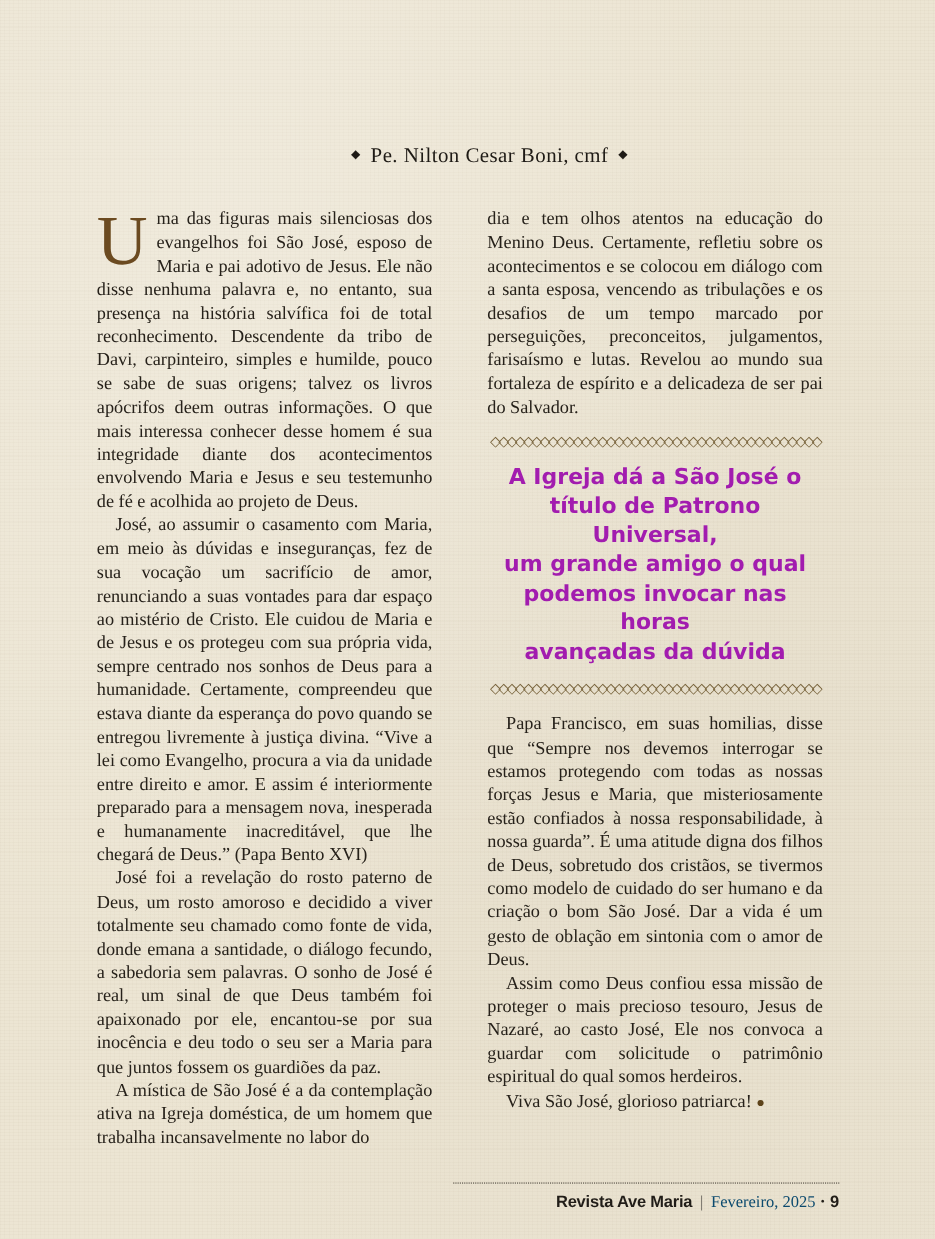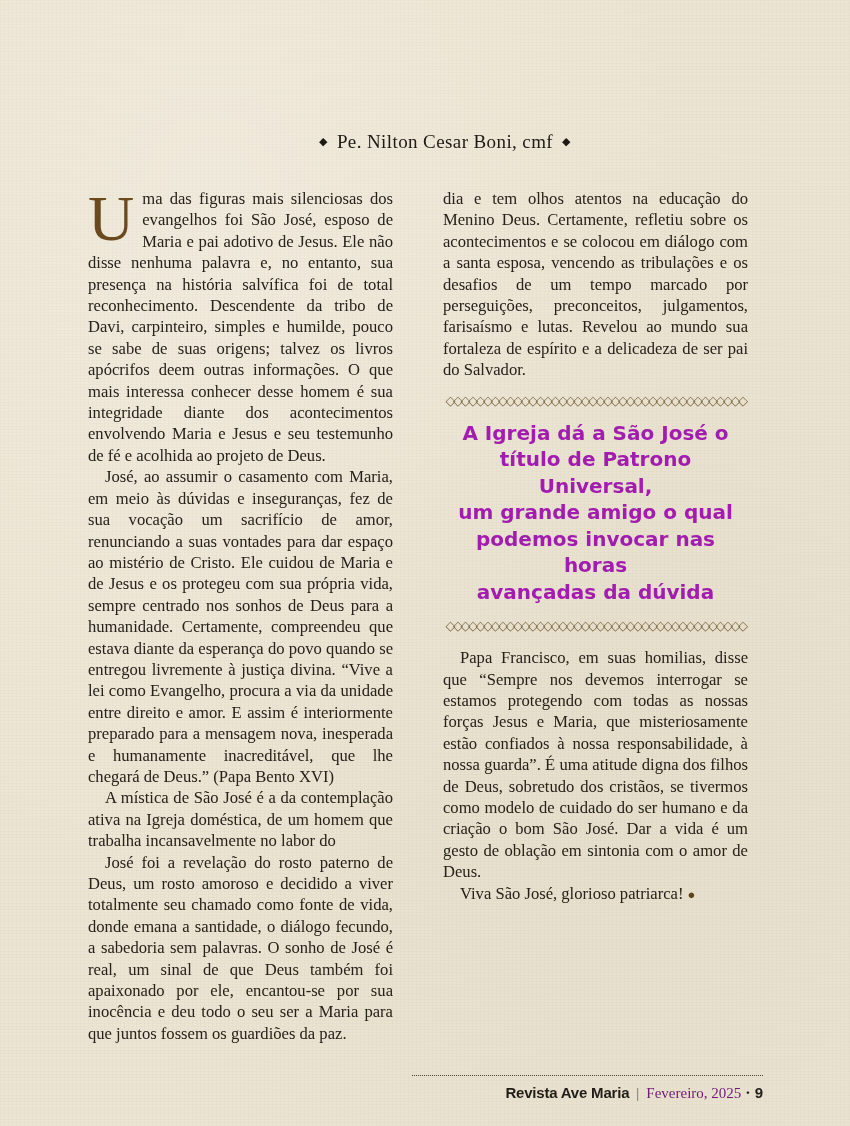--- a/index.html
+++ b/index.html
@@ -85,54 +85,55 @@
     padding-top: 8px;
     text-align: right;
     white-space: nowrap;
   }
   .footer .mag {
     font-family: "Liberation Sans", sans-serif;
     font-weight: bold; font-size: 15px; color: #211d18;
     letter-spacing: -0.2px;
   }
   .footer .sep { color: #66615a; margin: 0 7px; font-size: 15px; }
-  .footer .issue { font-family: "Liberation Serif", serif; font-size: 15px; color: #701a75; }
+  .footer .issue { font-family: "Liberation Serif", serif; font-size: 15px; color: #0c4a6e; }
   .footer .dot { margin: 0 4px; font-weight: bold; color: #211d18; }
   .footer .pg { font-family: "Liberation Sans", sans-serif; font-weight: bold; font-size: 15px; color: #211d18; }
 </style>
 </head>
 <body>
 
 <div class="byline">
   <span class="orn-diamond">◆</span><span>Pe. Nilton Cesar Boni, cmf</span><span class="orn-diamond">◆</span>
 </div>
 
 <div class="columns">
 
   <div class="col">
     <p class="para no-indent"><span class="drop-cap">U</span><span>ma das figuras mais silenciosas dos evangelhos foi São José, esposo de Maria e pai adotivo de Jesus. Ele não disse nenhuma palavra e, no entanto, sua presença na história salvífica foi de total reconhecimento. Descendente da tribo de Davi, carpinteiro, simples e humilde, pouco se sabe de suas origens; talvez os livros apócrifos deem outras informações. O que mais interessa conhecer desse homem é sua integridade diante dos acontecimentos envolvendo Maria e Jesus e seu testemunho de fé e acolhida ao projeto de Deus.</span></p>
     <p class="para">José, ao assumir o casamento com Maria, em meio às dúvidas e inseguranças, fez de sua vocação um sacrifício de amor, renunciando a suas vontades para dar espaço ao mistério de Cristo. Ele cuidou de Maria e de Jesus e os protegeu com sua própria vida, sempre centrado nos sonhos de Deus para a humanidade. Certamente, compreendeu que estava diante da esperança do povo quando se entregou livremente à justiça divina. “Vive a lei como Evangelho, procura a via da unidade entre direito e amor. E assim é interiormente preparado para a mensagem nova, inesperada e humanamente inacreditável, que lhe chegará de Deus.” (Papa Bento XVI)</p>
+    <p class="para">José foi a revelação do rosto paterno de Deus, um rosto amoroso e decidido a viver totalmente seu chamado como fonte de vida, donde emana a santidade, o diálogo fecundo, a sabedoria sem palavras. O sonho de José é real, um sinal de que Deus também foi apaixonado por ele, encantou-se por sua inocência e deu todo o seu ser a Maria para que juntos fossem os guardiões da paz.</p>
     <p class="para">A mística de São José é a da contemplação ativa na Igreja doméstica, de um homem que trabalha incansavelmente no labor do</p>
-    <p class="para">José foi a revelação do rosto paterno de Deus, um rosto amoroso e decidido a viver totalmente seu chamado como fonte de vida, donde emana a santidade, o diálogo fecundo, a sabedoria sem palavras. O sonho de José é real, um sinal de que Deus também foi apaixonado por ele, encantou-se por sua inocência e deu todo o seu ser a Maria para que juntos fossem os guardiões da paz.</p>
   </div>
 
   <div class="col">
     <p class="para no-indent">dia e tem olhos atentos na educação do Menino Deus. Certamente, refletiu sobre os acontecimentos e se colocou em diálogo com a santa esposa, vencendo as tribulações e os desafios de um tempo marcado por perseguições, preconceitos, julgamentos, farisaísmo e lutas. Revelou ao mundo sua fortaleza de espírito e a delicadeza de ser pai do Salvador.</p>
 
     <div class="quote-block">
       <div class="orn-chain">◇◇◇◇◇◇◇◇◇◇◇◇◇◇◇◇◇◇◇◇◇◇◇◇◇◇◇◇◇◇◇◇◇◇◇◇◇◇◇◇</div>
       <div class="quote-text">A Igreja dá a São José o
 título de Patrono Universal,
 um grande amigo o qual
 podemos invocar nas horas
 avançadas da dúvida</div>
       <div class="orn-chain">◇◇◇◇◇◇◇◇◇◇◇◇◇◇◇◇◇◇◇◇◇◇◇◇◇◇◇◇◇◇◇◇◇◇◇◇◇◇◇◇</div>
     </div>
 
     <p class="para">Papa Francisco, em suas homilias, disse que “Sempre nos devemos interrogar se estamos protegendo com todas as nossas forças Jesus e Maria, que misteriosamente estão confiados à nossa responsabilidade, à nossa guarda”. É uma atitude digna dos filhos de Deus, sobretudo dos cristãos, se tivermos como modelo de cuidado do ser humano e da criação o bom São José. Dar a vida é um gesto de oblação em sintonia com o amor de Deus.</p>
+    <p class="para">Assim como Deus confiou essa missão de proteger o mais precioso tesouro, Jesus de Nazaré, ao casto José, Ele nos convoca a guardar com solicitude o patrimônio espiritual do qual somos herdeiros.</p>
     <p class="para"><span>Viva São José, glorioso patriarca!</span><span class="end-dot">●</span></p>
   </div>
 
 </div>
 
 <div class="footer">
   <span class="mag">Revista Ave Maria</span><span class="sep">|</span><span class="issue">Fevereiro, 2025</span><span class="dot">·</span><span class="pg">9</span>
 </div>
 
 </body></html>

